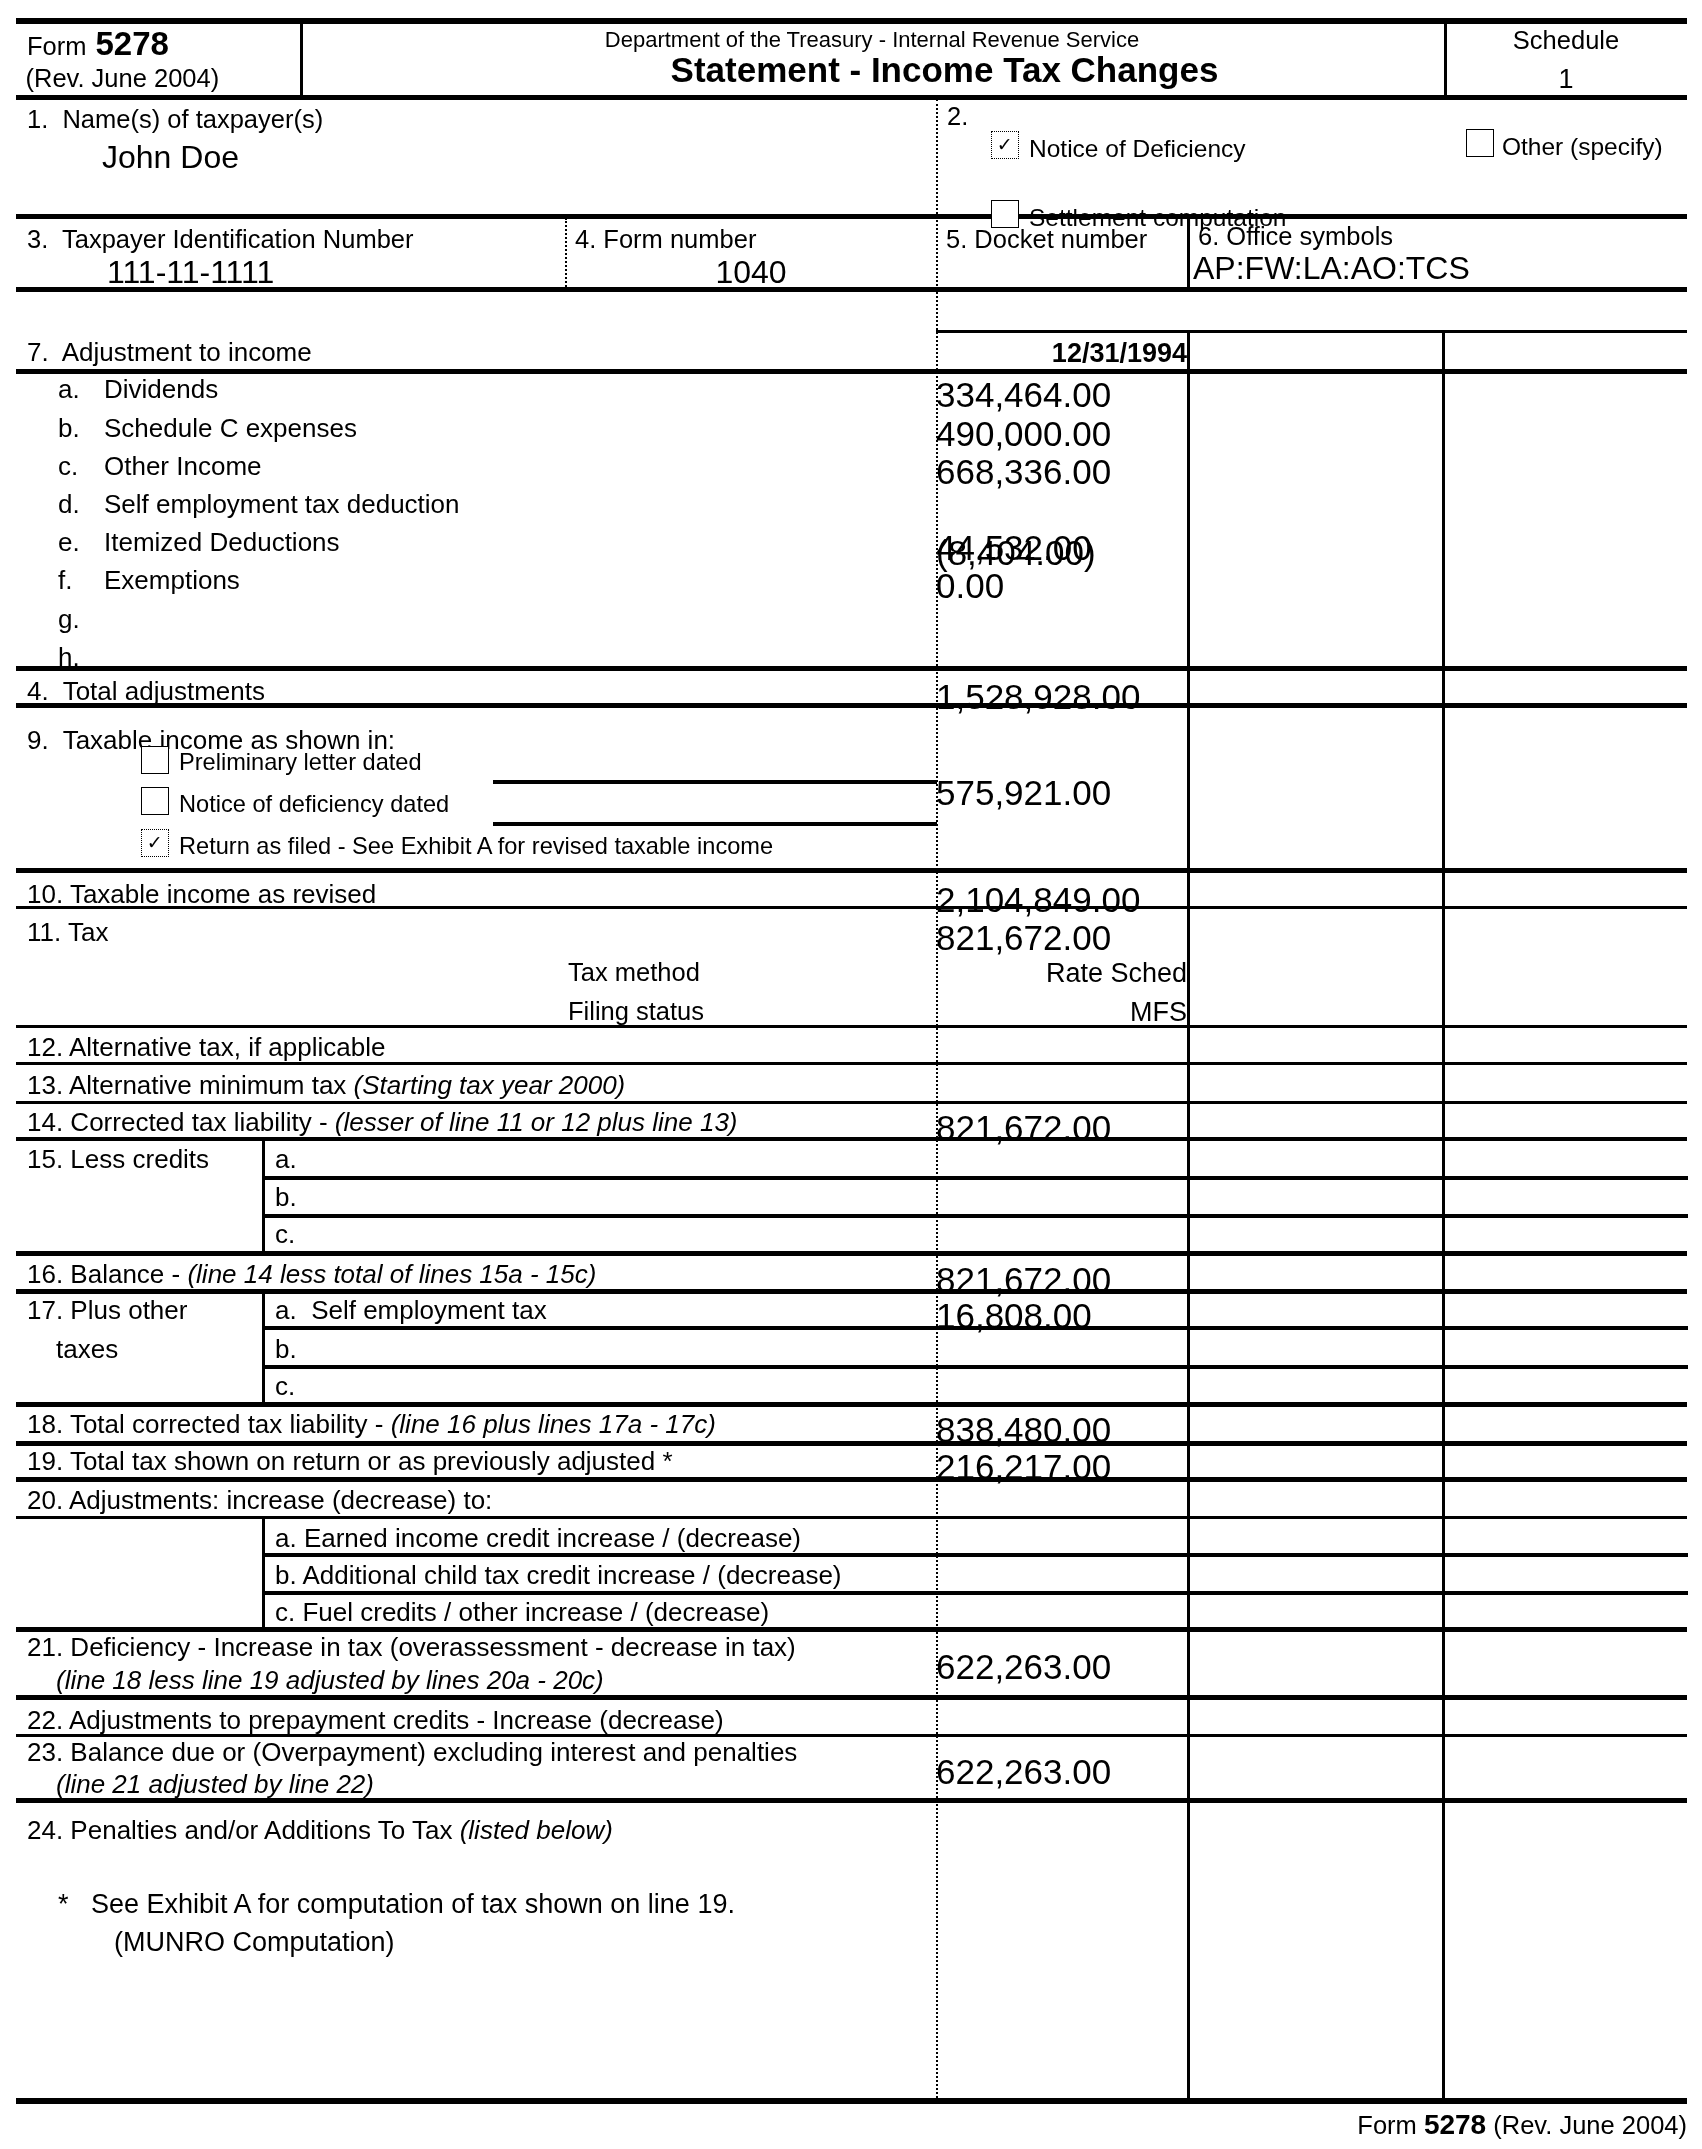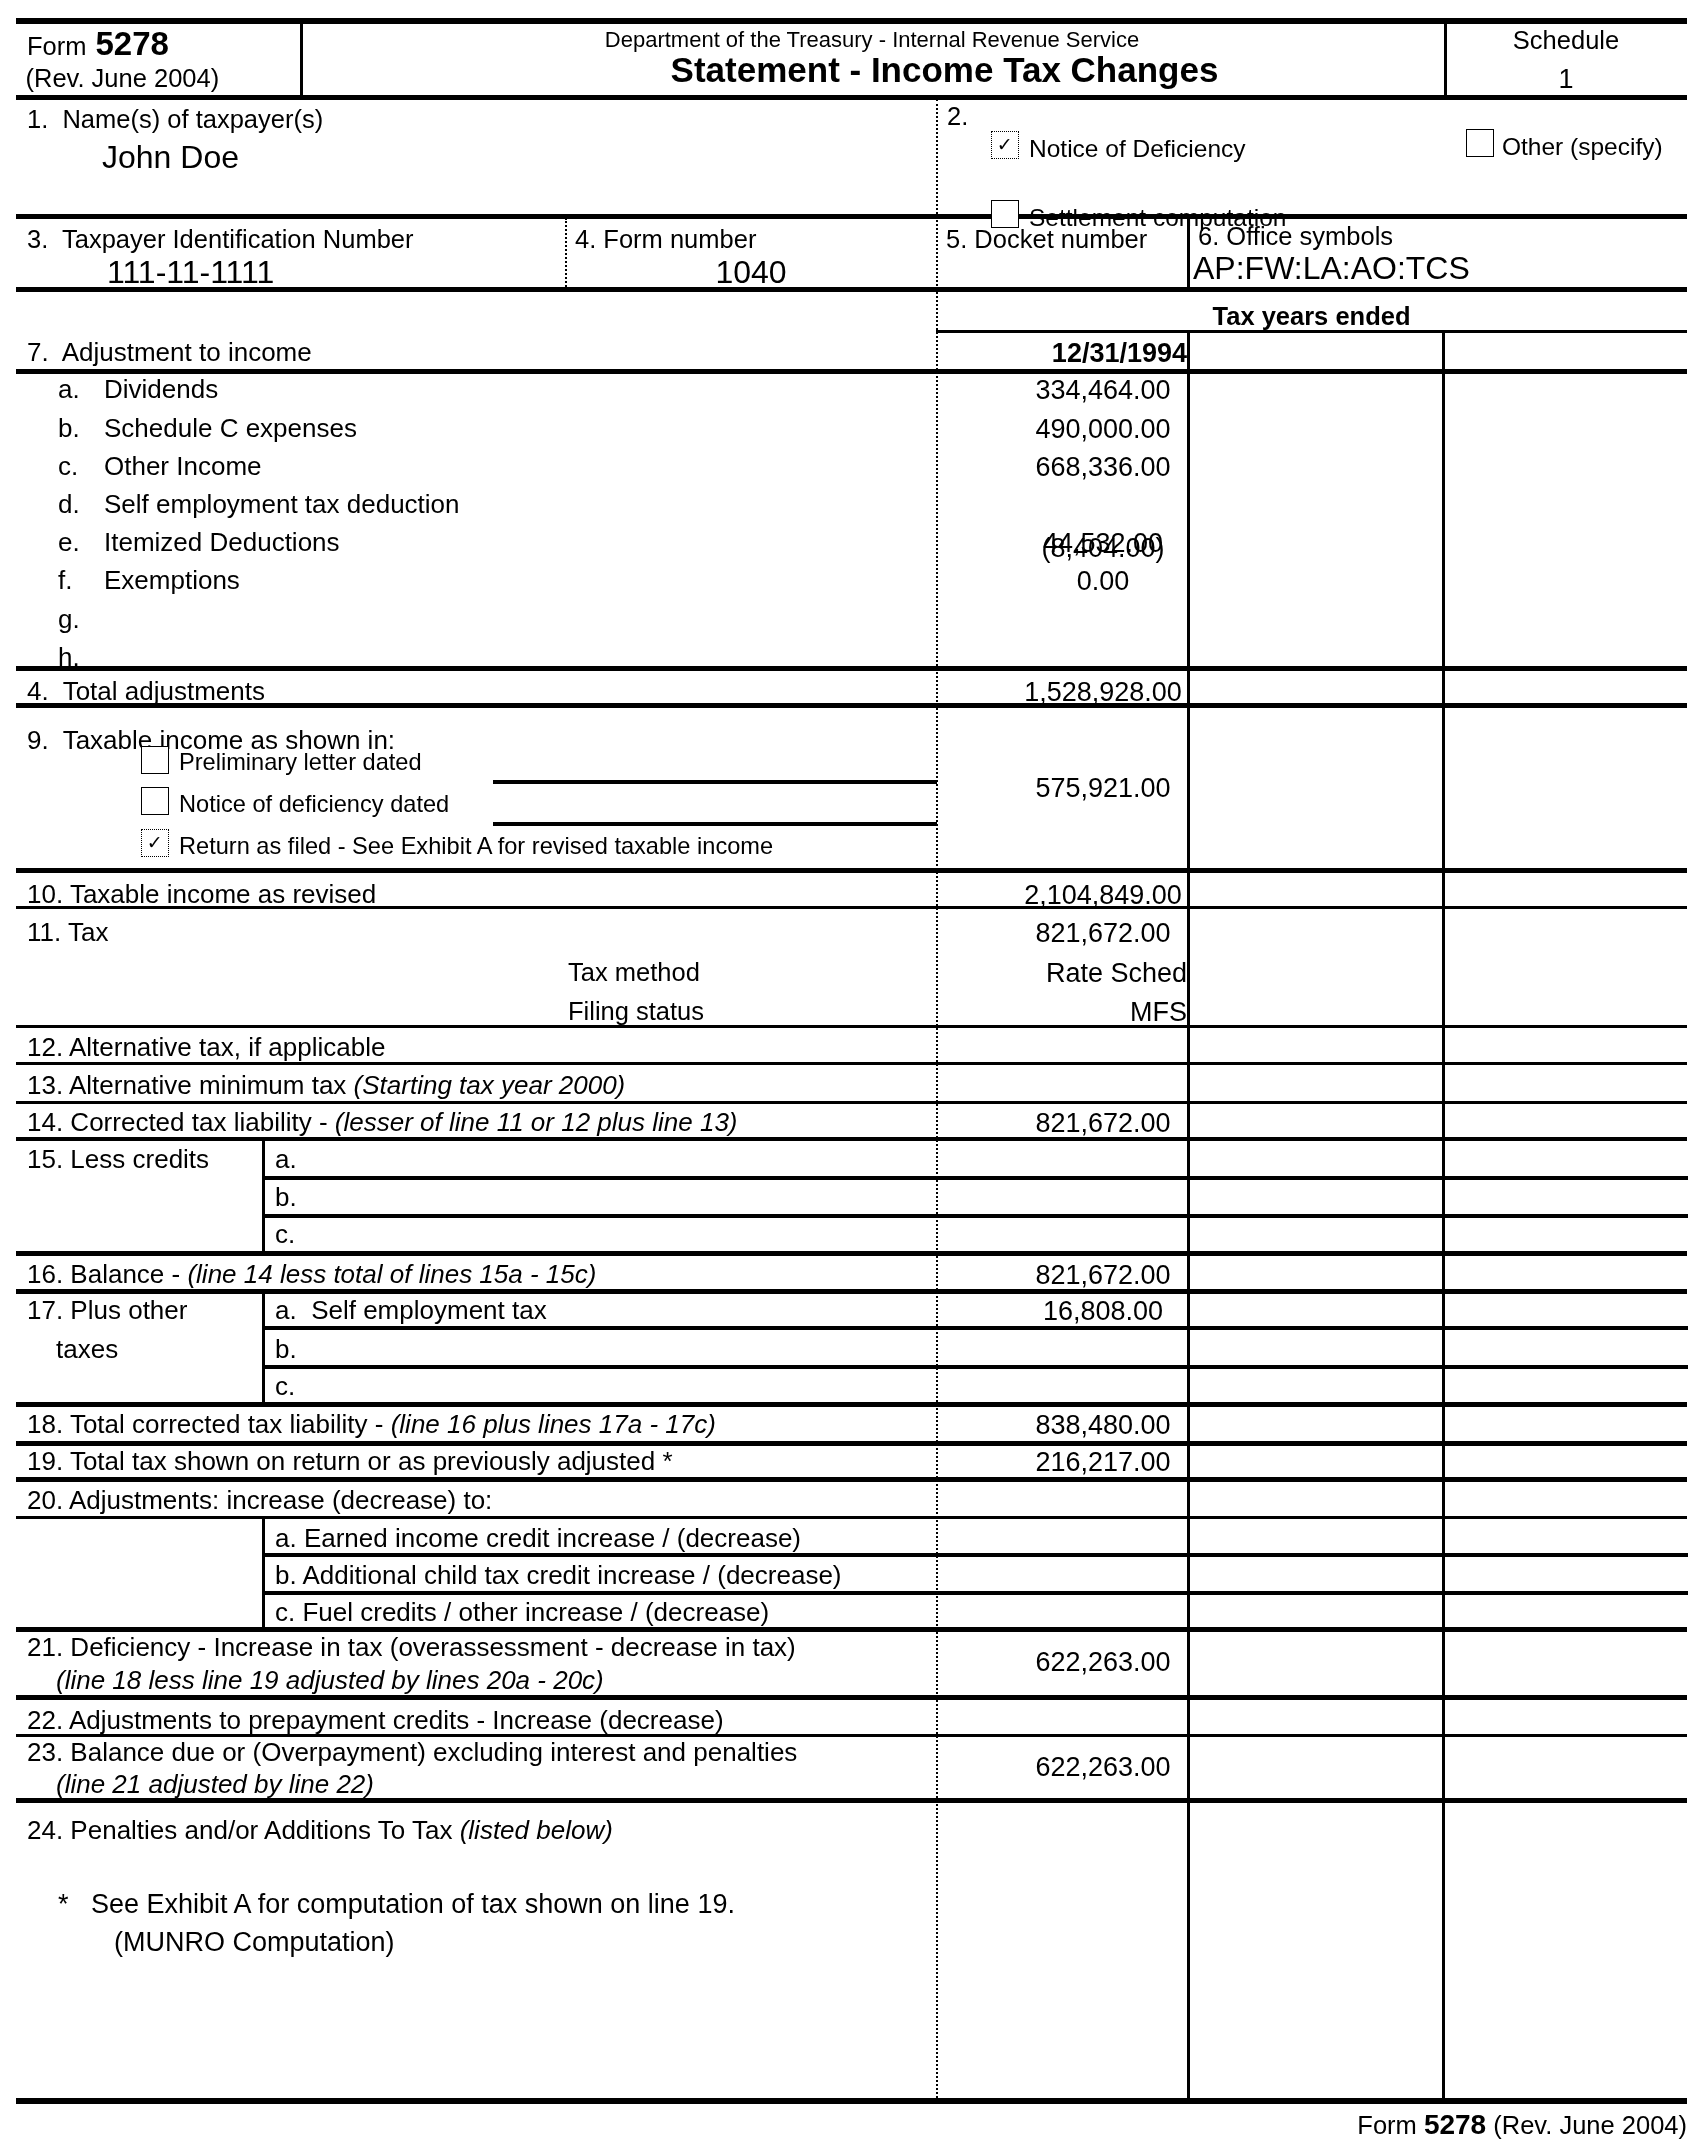--- a/index.html
+++ b/index.html
@@ -13,21 +13,21 @@
   .i { font-style:italic; }
   .s24 { font-size:22px; }
   .s26 { font-size:23.6px; }
   .s27 { font-size:24.5px; }
   .s28 { font-size:25.5px; }
   .s30 { font-size:27px; }
   .s31 { font-size:28px; }
   .s35 { font-size:32px; }
   .s36 { font-size:33px; }
   .s38 { font-size:35px; }
-  .num { position:absolute; left:984px; width:238px; text-align:center; white-space:pre; font-size:27px; }
+  .num { position:absolute; left:936px; width:238px; text-align:left; white-space:pre; font-size:35px; }
   .c1  { position:absolute; left:936px; width:251px; text-align:right; white-space:pre; font-size:27px; }
   .hl { position:absolute; left:16.4px; width:1671px; height:4.5px; background:#000; }
   .vl { position:absolute; width:0; }
   .vsolid { border-left:3.6px solid #000; }
   .vthin  { border-left:2.7px dotted #000; }
   .cb { position:absolute; width:25.5px; height:25.5px; border:1.8px solid #000; background:#fff;
         display:flex; align-items:center; justify-content:center; font-size:19px; line-height:1; }
   .cb.checked { border:1.8px dotted #000; }
   .fill { position:absolute; left:493px; width:444px; height:3.6px; background:#000; }
 </style>
@@ -69,21 +69,20 @@
   <div class="hl" style="top:287px;"></div>
 
   <div class="t s28" style="left:27px;top:225px;">3.  Taxpayer Identification Number</div>
   <div class="t s35" style="left:107px;top:255px;">111-11-1111</div>
   <div class="t s28" style="left:575px;top:225px;">4. Form number</div>
   <div class="t s35" style="left:565px;top:255px;width:372px;text-align:center;">1040</div>
   <div class="t s28" style="left:946px;top:225px;">5. Docket number</div>
   <div class="t s28" style="left:1198px;top:222px;">6. Office symbols</div>
   <div class="t s35" style="left:1193px;top:251px;">AP:FW:LA:AO:TCS</div>
 
-  <div class="t s28 b" style="left:936px;top:302px;width:751px;text-align:center;">Tax years ended</div>
   <div class="hl" style="top:330px;height:2.7px;left:936px;width:751px;"></div>
   <div class="vl vsolid" style="left:1187px;top:330px;height:1768px;"></div>
   <div class="vl vsolid" style="left:1442px;top:330px;height:1768px;"></div>
 
   <div class="t" style="left:27px;top:338px;">7.  Adjustment to income</div>
   <div class="c1 b s31" style="top:338px;">12/31/1994</div>
   <div class="hl" style="top:369px;"></div>
 
   <div class="t" style="left:58px;top:375px;">a.</div>
   <div class="t" style="left:104px;top:375px;">Dividends</div>

